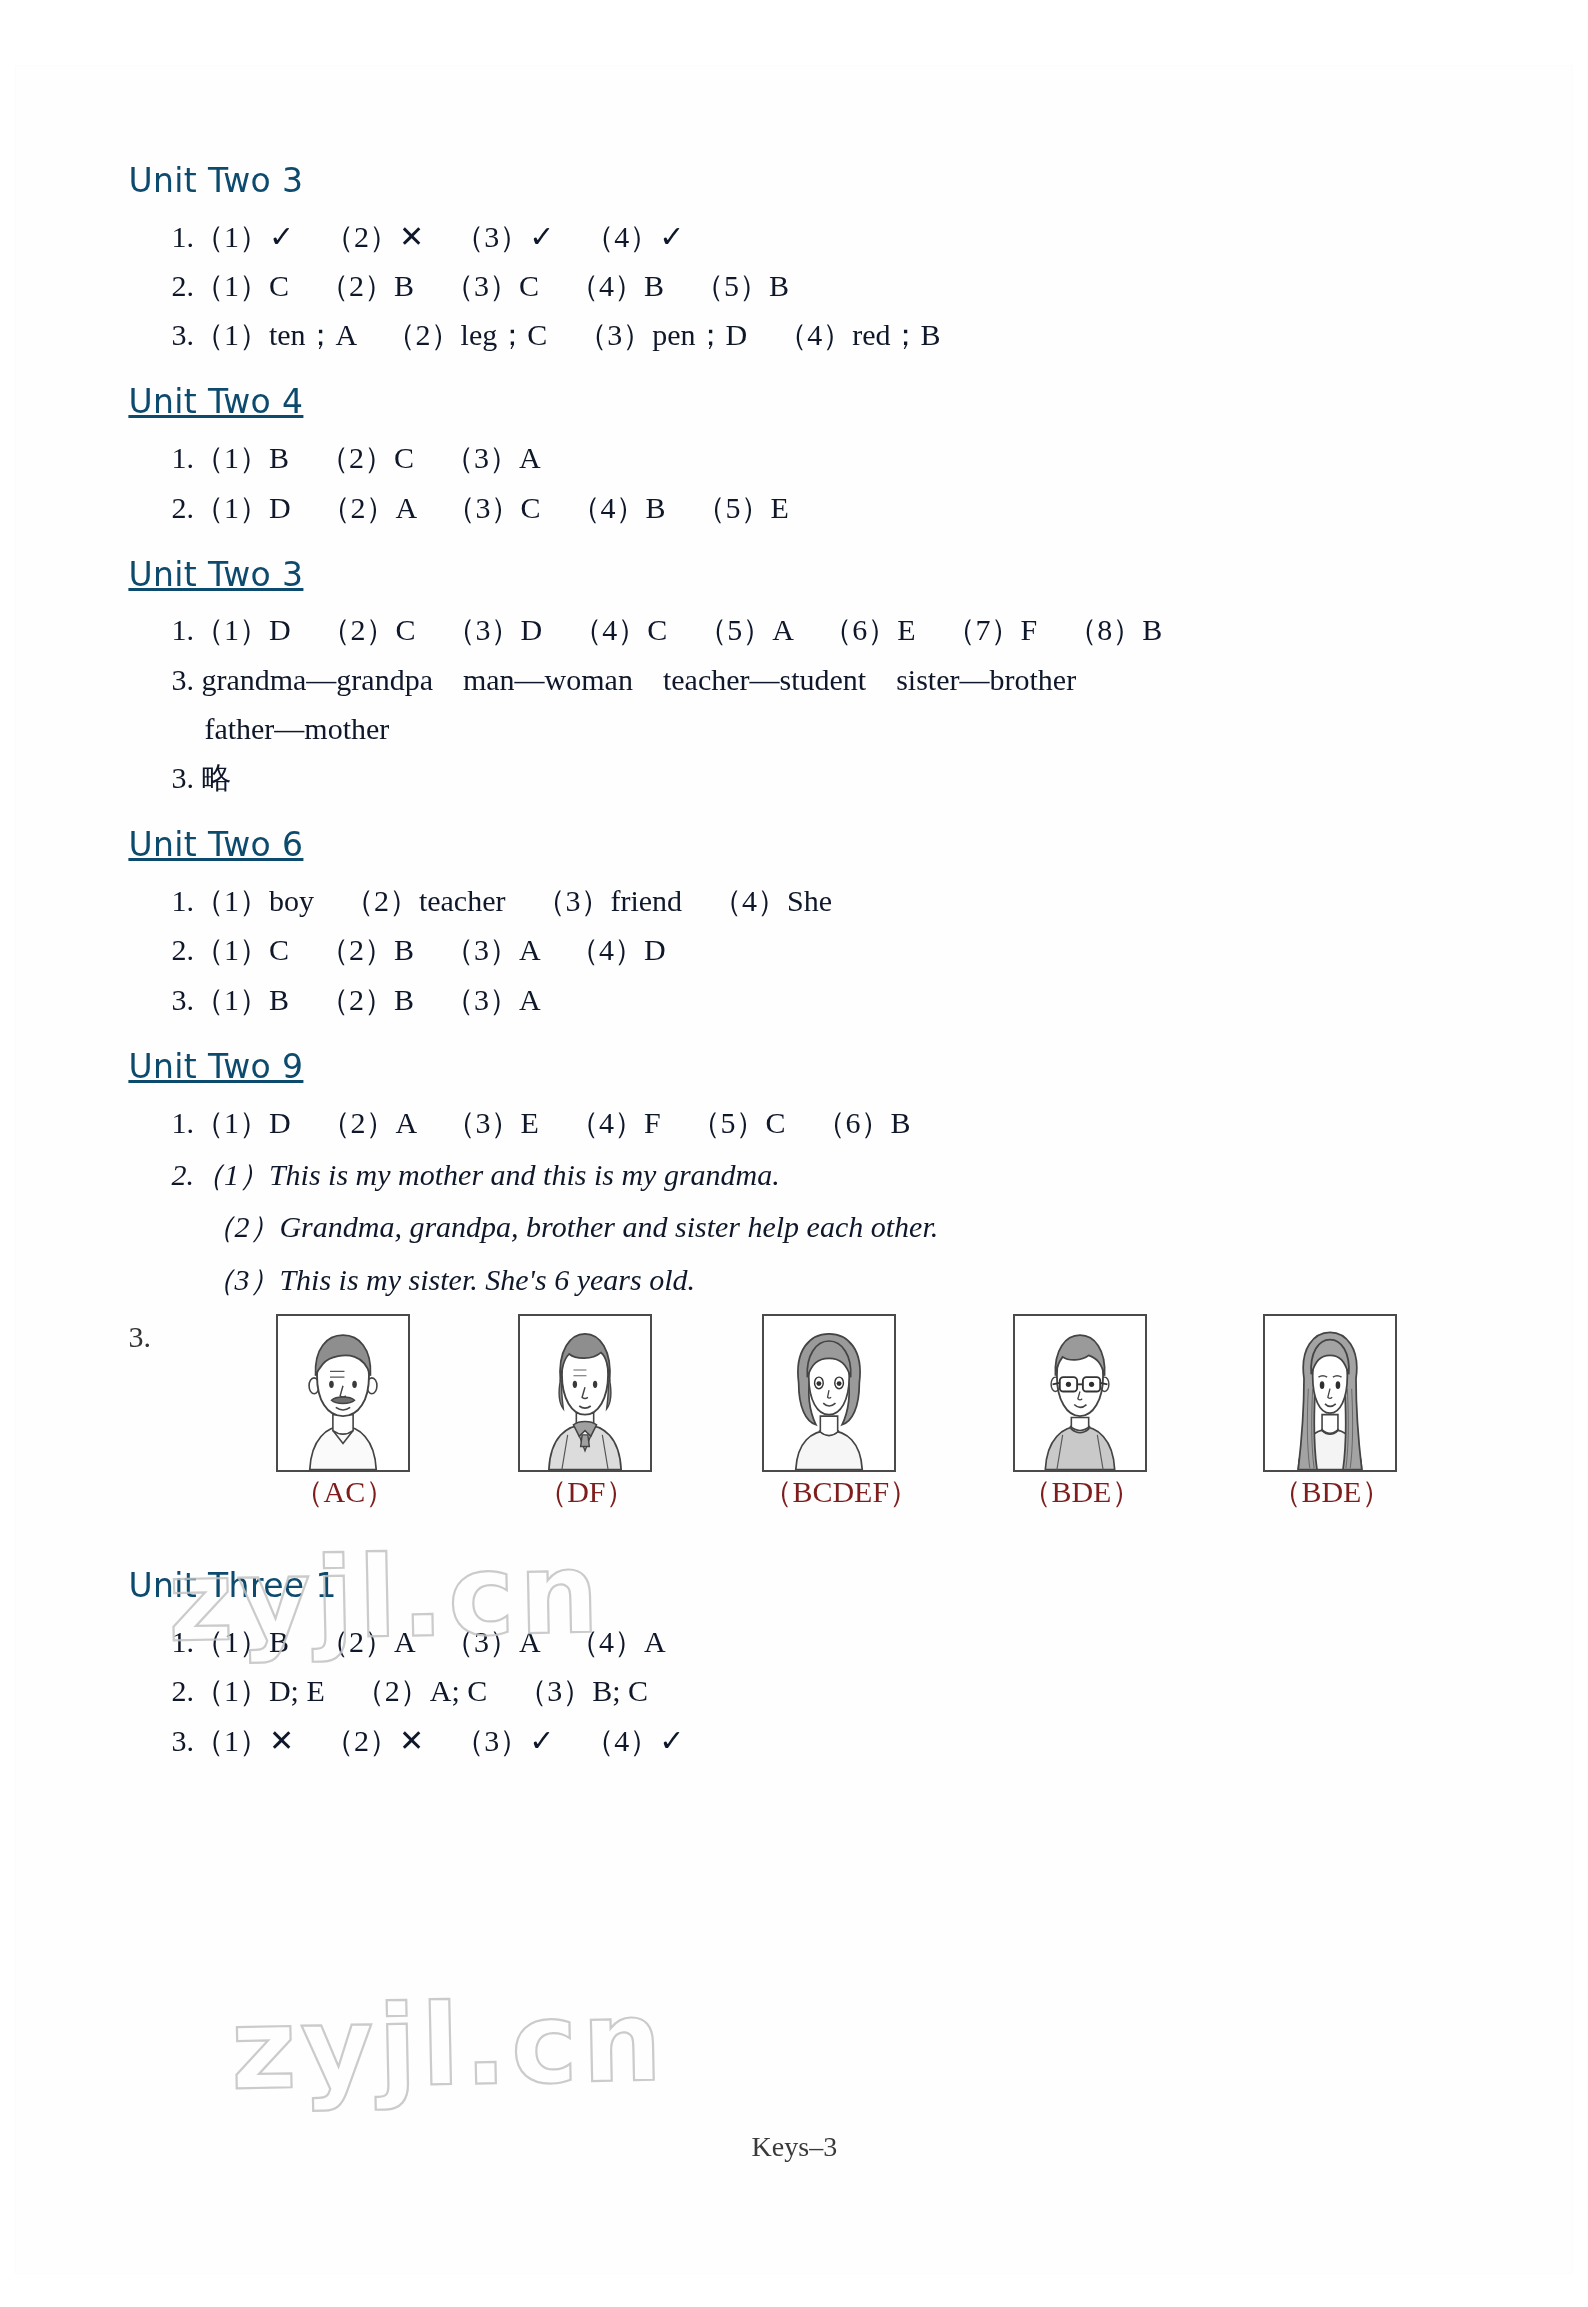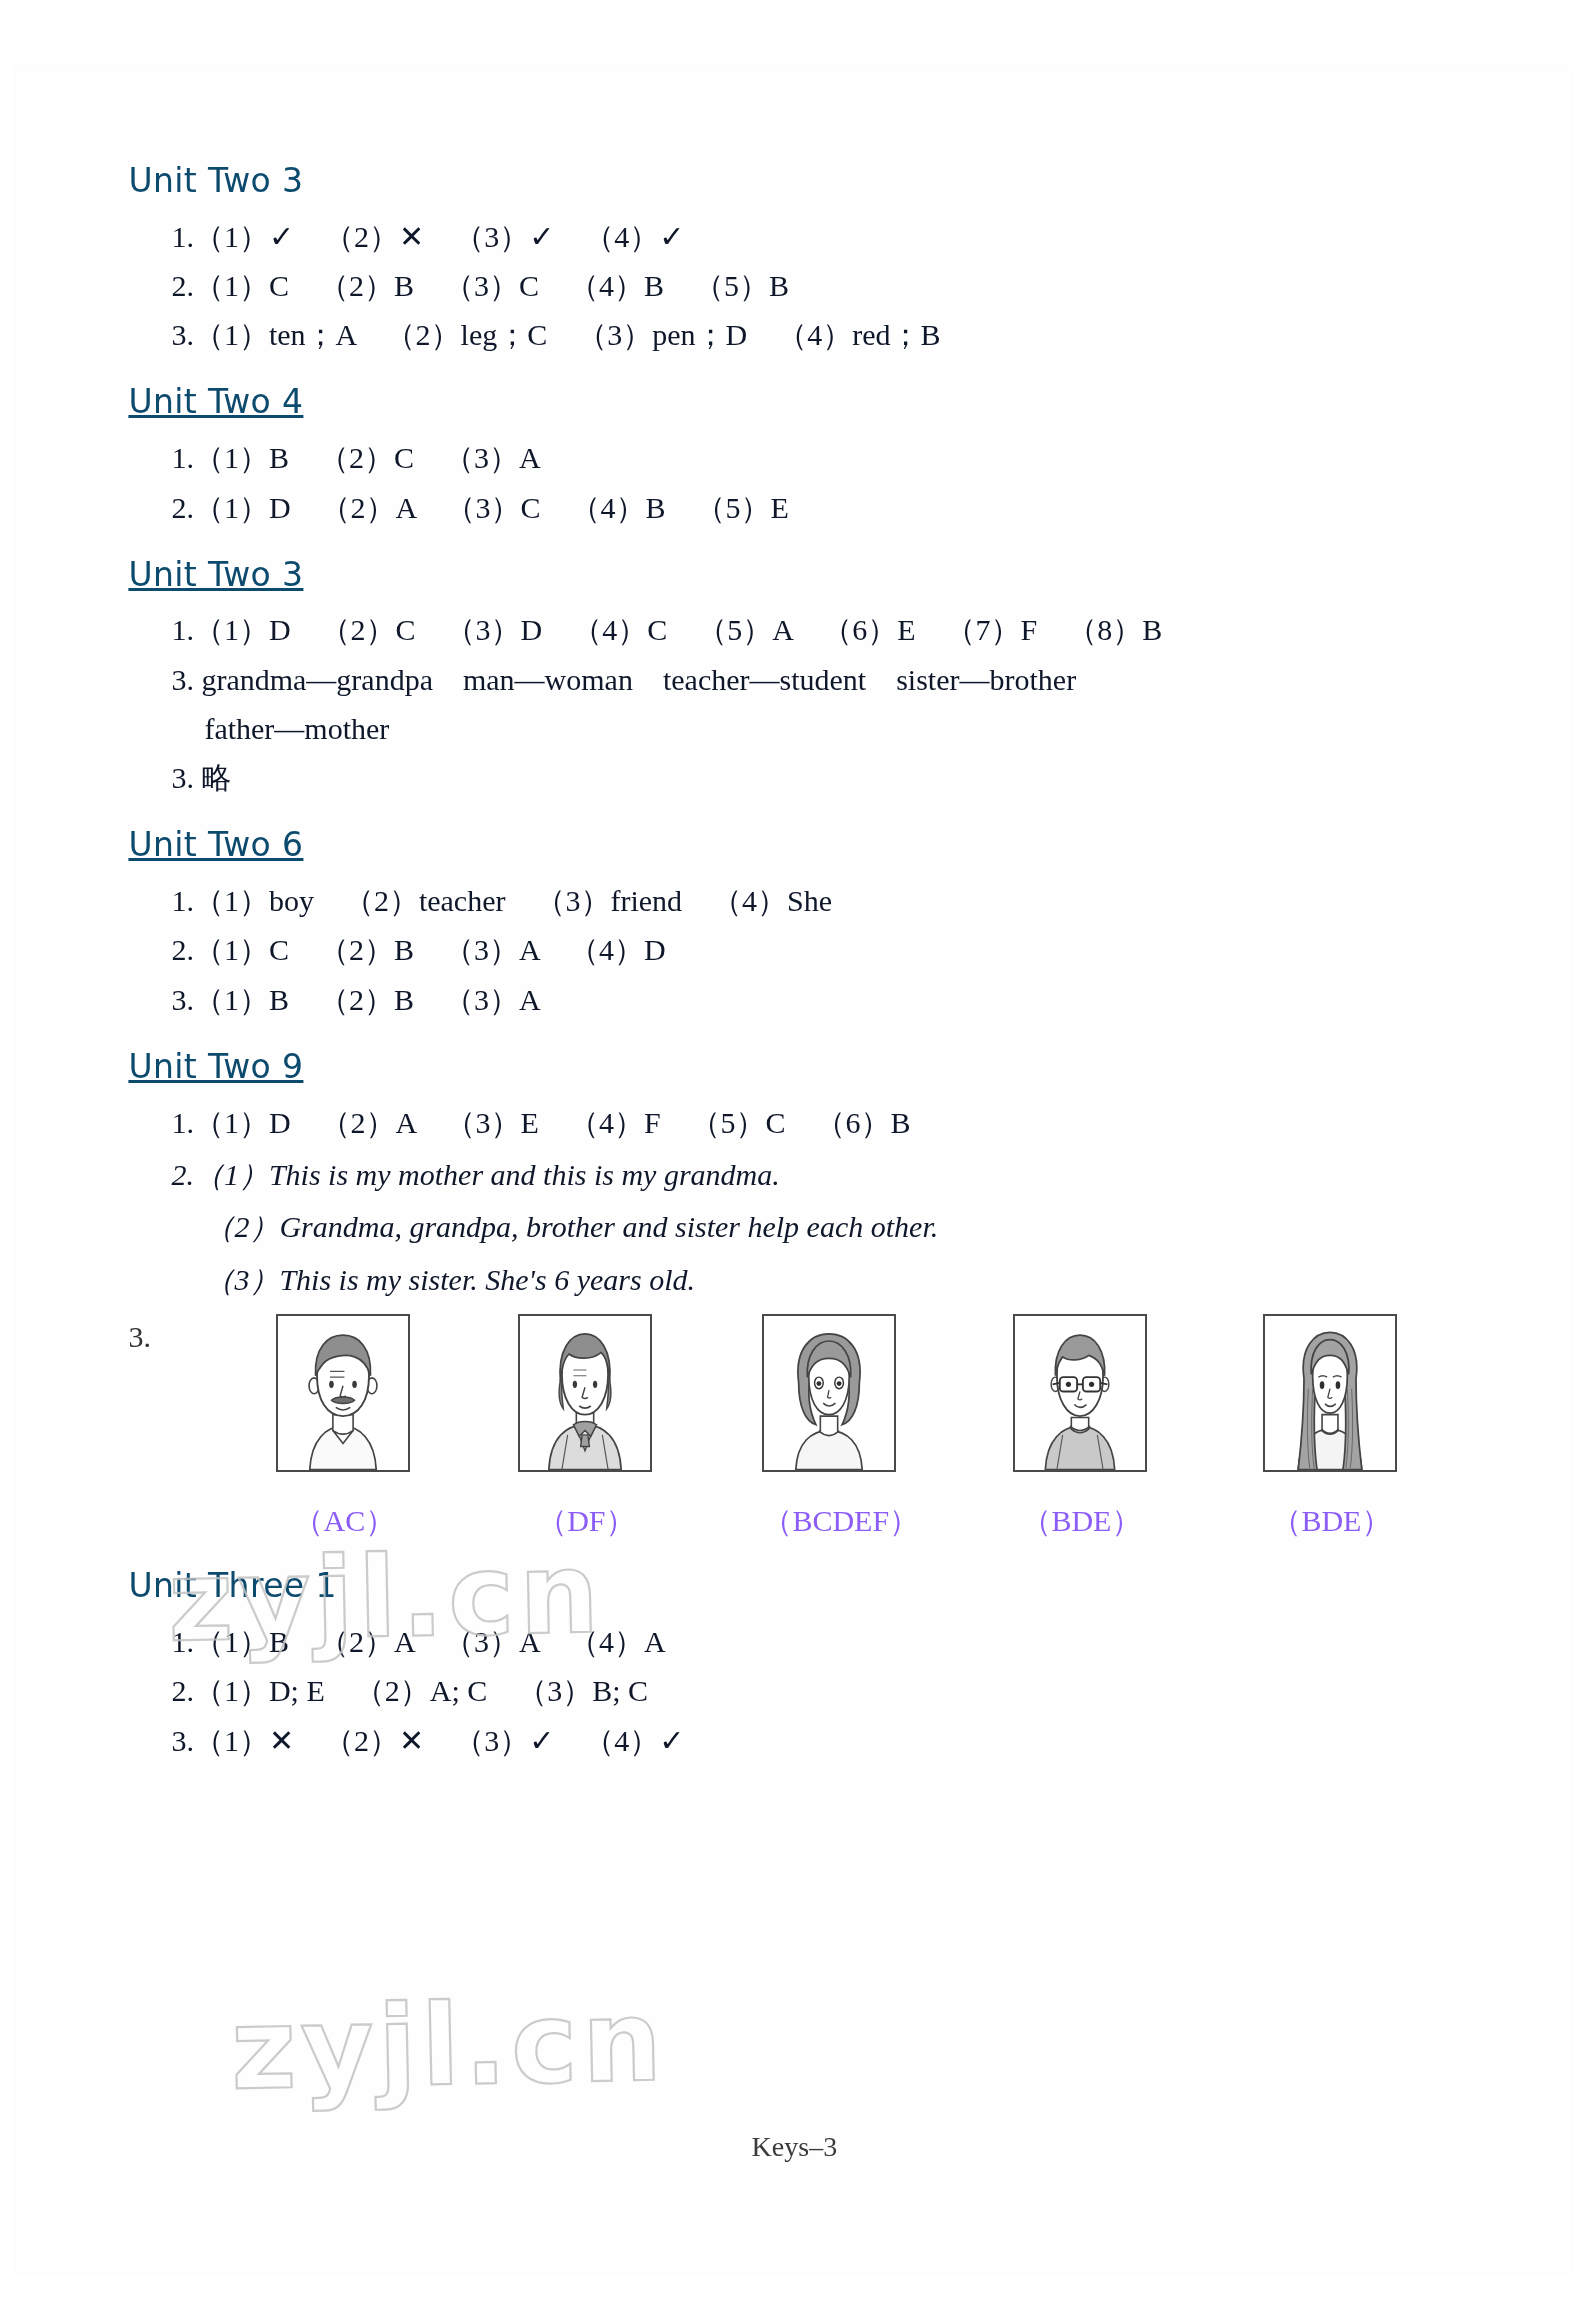--- a/index.html
+++ b/index.html
@@ -77,22 +77,22 @@
     border: 2.2px solid #4a4a4a;
     background: #ffffff;
     box-sizing: border-box;
     overflow: hidden;
     position: relative;
   }
   .pic-box svg { display: block; width: 100%; height: 100%; }
   .pic-cap {
     text-align: center;
     font-size: 30px;
-    margin-top: 29px;
-    color: #8b5cf6;
+    margin-top: 0;
+    color: #7f1d1d;
     white-space: pre;
   }
 
   
   .footer {
     position: absolute;
     left: 0; right: 0;
     top: 2065px;
     text-align: center;
     font-size: 28px;

